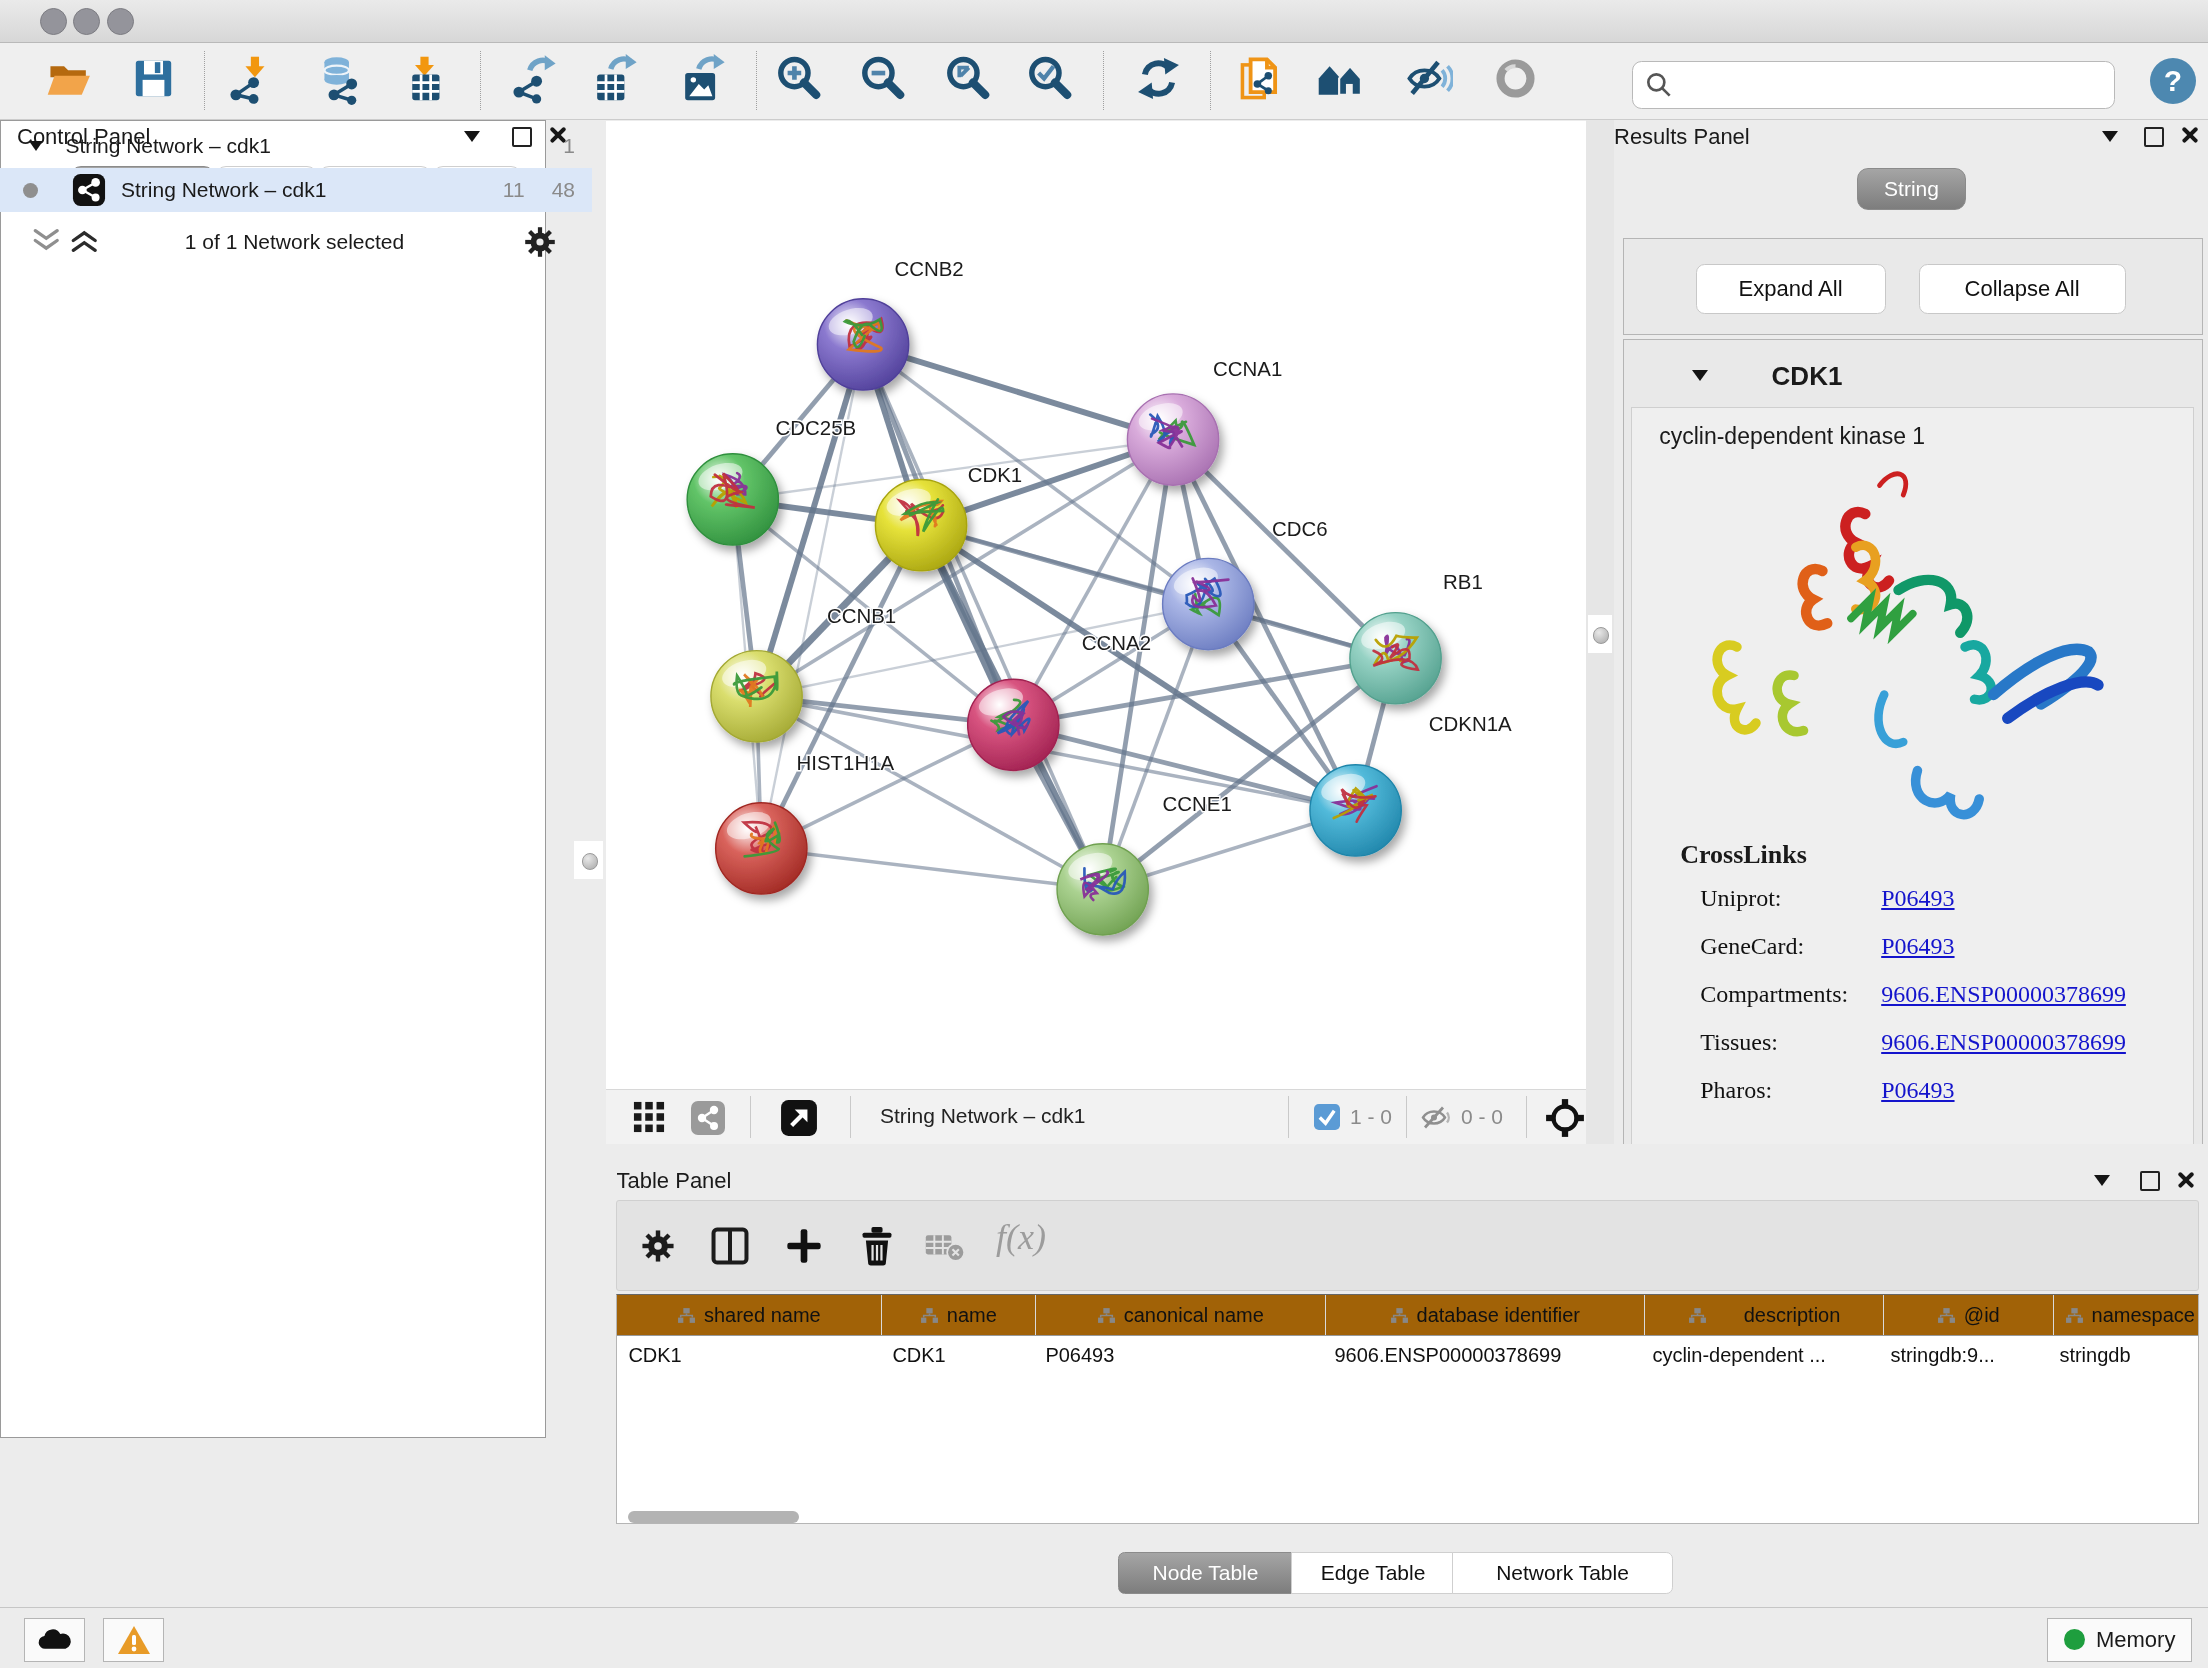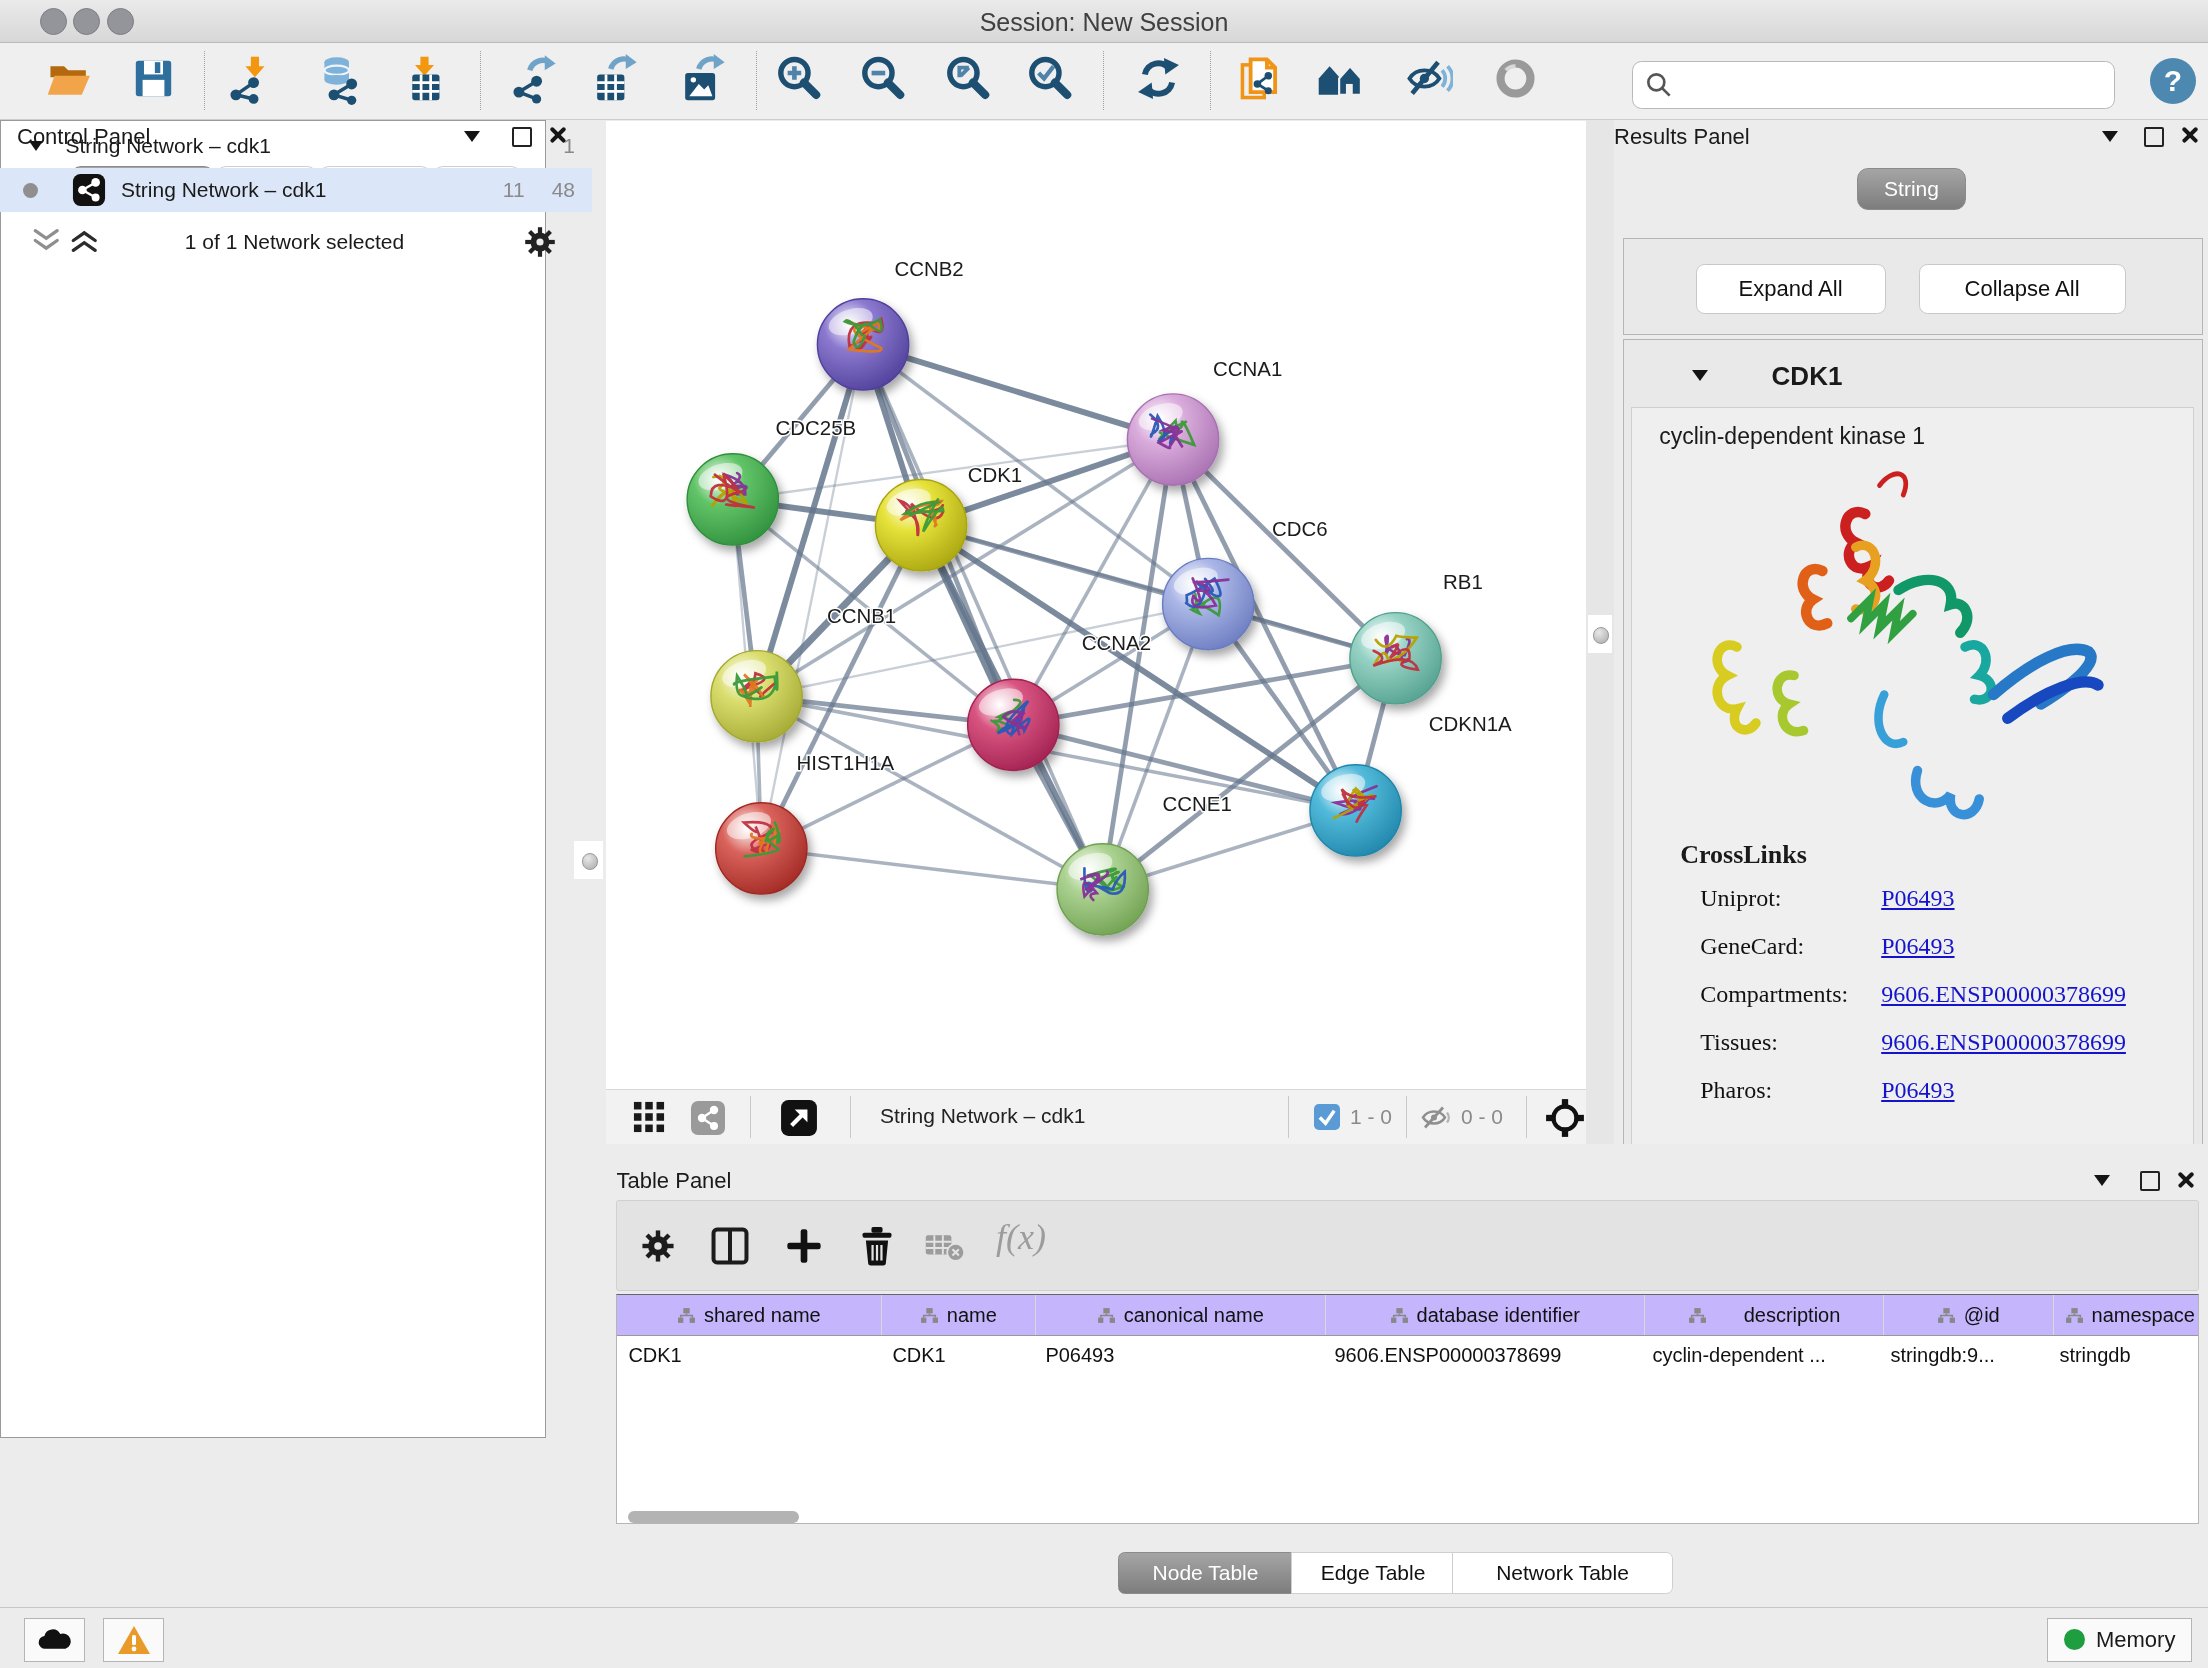--- a/index.html
+++ b/index.html
@@ -47,21 +47,21 @@
   .rbtn{background:#ffffff;border:1px solid #c8c8c8;border-radius:8.6px;font-size:22px;color:#111;
         display:flex;align-items:center;justify-content:center;}
   .serif{font-family:"Liberation Serif","DejaVu Serif",serif;}
   .xl-row{display:flex;margin-bottom:21px;}
   .xl-label{width:181px;font-size:24px;color:#111;}
   .xl-link{font-size:24px;color:#1414cc;text-decoration:underline;}
   
   #tbl-toolbar{left:616px;top:1200px;width:1581px;height:89px;background:#e3e3e3;border:1px solid #d0d0d0;border-radius:2.9px;}
   #tbl-box{left:616px;top:1294px;width:1581px;height:228px;background:#ffffff;border:1px solid #b5b5b5;
            border-top:1.9px solid #666;overflow:hidden;}
-  #tbl-head{display:flex;height:40px;background:#c4b5fd;border-bottom:1px solid #999;}
+  #tbl-head{display:flex;height:40px;background:#a16207;border-bottom:1px solid #999;}
   .th{display:flex;align-items:center;justify-content:center;gap:7.6px;font-size:20px;color:#111;
       border-right:1px solid #d9d9d9;overflow:hidden;white-space:nowrap;flex:0 0 auto;}
   #tbl-row1{display:flex;height:38px;}
   .td{font-size:20px;color:#111;padding-left:11.4px;display:flex;align-items:center;overflow:hidden;
       white-space:nowrap;flex:0 0 auto;box-sizing:border-box;}
   #hscroll{left:628px;top:1511px;width:171px;height:12.4px;border-radius:6.7px;background:#b3b3b3;}
   
   #statusbar{left:0;top:1607px;width:2208px;height:61px;background:#ececec;border-top:1px solid #c6c6c6;}
   .sbtn{position:absolute;top:9.5px;width:59px;height:42px;background:#fafafa;border:1.9px solid #b5b5b5;
         display:flex;align-items:center;justify-content:center;}
@@ -72,21 +72,20 @@
 </style>
 </head>
 <body>
 
 <div id="app">
 
   <div id="titlebar" class="abs">
     <div class="abs traffic" style="left:40px"></div>
     <div class="abs traffic" style="left:73px"></div>
     <div class="abs traffic" style="left:107px"></div>
-    <div id="win-title" class="abs">Session: New Session</div>
   </div>
 
   <div id="toolbar" class="abs">
     <svg class="abs ticon" style="left:45px" width="49" height="59" viewBox="0 0 36 36">
       <path d="M4,9 L14,9 L17,12 L30,12 L30,17 L4,17 Z" fill="#b5690f"></path>
       <path d="M7,16 L33,16 L27,30 L2,30 Z" fill="#f2a44a"></path>
     </svg>
     <svg class="abs ticon" style="left:129px" width="49" height="59" viewBox="0 0 36 36">
       <rect x="5" y="5" width="26" height="26" rx="2" fill="#2e6f9e"></rect>
       <rect x="11" y="5" width="14" height="10" fill="#ffffff"></rect>

